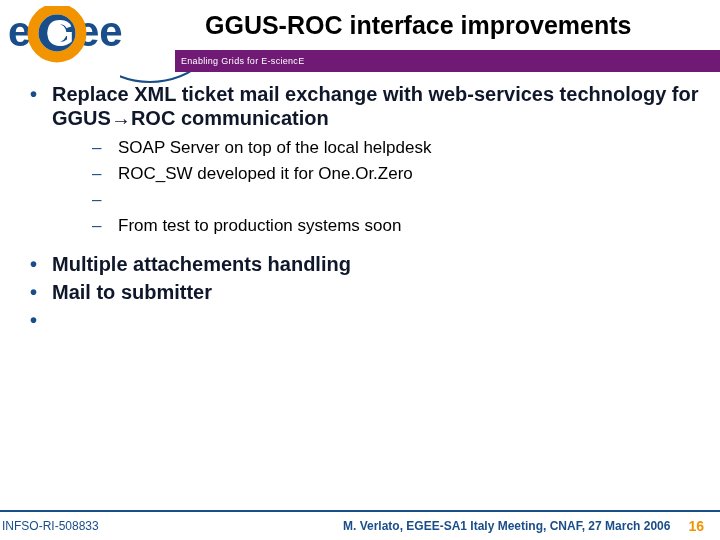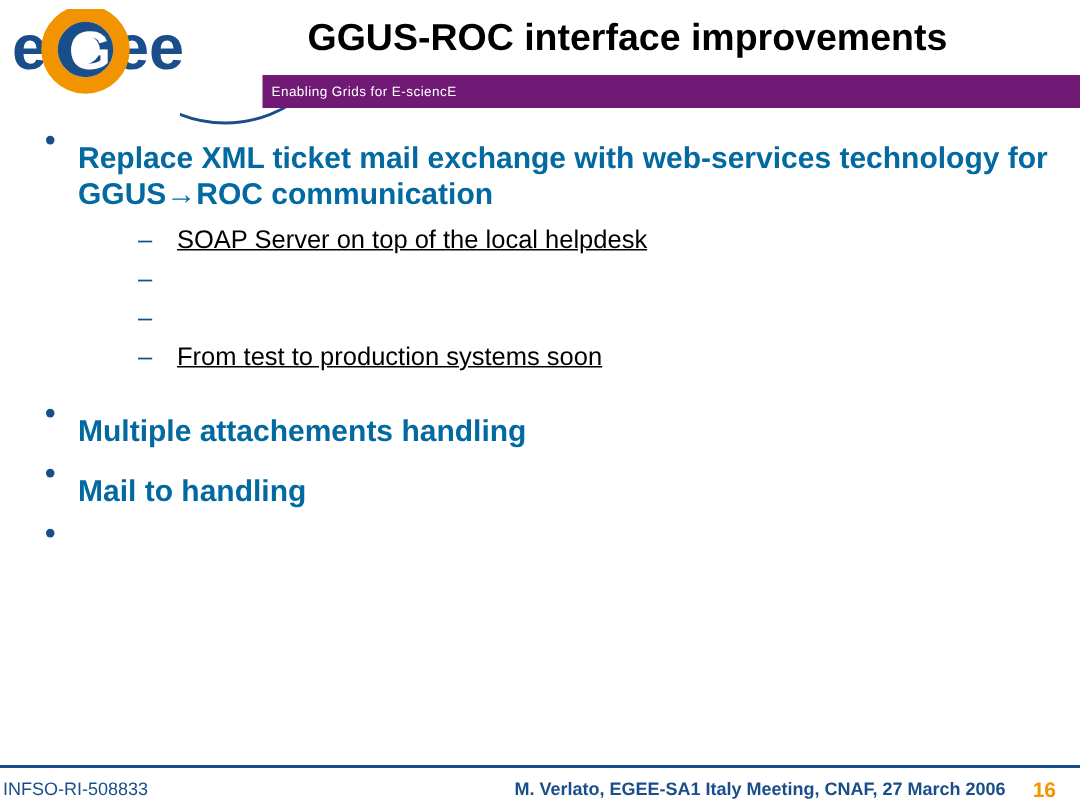--- a/index.html
+++ b/index.html
@@ -78,42 +78,40 @@
     flex-shrink: 0;
     color: #1a4e8a;
     font-size: 20px;
     line-height: 24px;
     font-weight: bold;
   }
   .bullet-main .text {
     font-size: 20px;
     line-height: 24px;
     font-weight: bold;
-    color: #0369a1;
-    margin-top: 12px;
+    color: #0f172a;
   }
   .sub-list {
     margin: 6px 0 14px 62px;
   }
   .sub-item {
     display: flex;
     margin-bottom: 2px;
   }
   .sub-item .dash {
     width: 26px;
     flex-shrink: 0;
     color: #1a4e8a;
     font-size: 17px;
     line-height: 24px;
   }
   .sub-item .text {
     font-size: 17px;
     line-height: 24px;
     color: #000;
-    text-decoration: underline;
   }
   .footer {
     position: absolute;
     bottom: 0;
     left: 0;
     right: 0;
     height: 28px;
     border-top: 2px solid #1a4e8a;
     display: flex;
     align-items: center;
@@ -170,37 +168,38 @@
     <span class="dot">•</span>
     <span class="text">Replace XML ticket mail exchange with web-services technology for GGUS→ROC communication</span>
   </div>
   <div class="sub-list">
     <div class="sub-item">
       <span class="dash">–</span>
       <span class="text">SOAP Server on top of the local helpdesk</span>
     </div>
     <div class="sub-item">
       <span class="dash">–</span>
+      <span class="text">ROC_SW developed it for One.Or.Zero</span>
     </div>
     <div class="sub-item">
       <span class="dash">–</span>
     </div>
     <div class="sub-item">
       <span class="dash">–</span>
       <span class="text">From test to production systems soon</span>
     </div>
   </div>
 
   <div class="bullet-main">
     <span class="dot">•</span>
     <span class="text">Multiple attachements handling</span>
   </div>
   <div class="bullet-main">
     <span class="dot">•</span>
-    <span class="text">Mail to handling</span>
+    <span class="text">Mail to submitter</span>
   </div>
   <div class="bullet-main">
     <span class="dot">•</span>
   </div>
 
 </div>
 
 <div class="footer">
   <div class="footer-left">INFSO-RI-508833</div>
   <div class="footer-center">M. Verlato, EGEE-SA1 Italy Meeting, CNAF, 27 March 2006</div>

